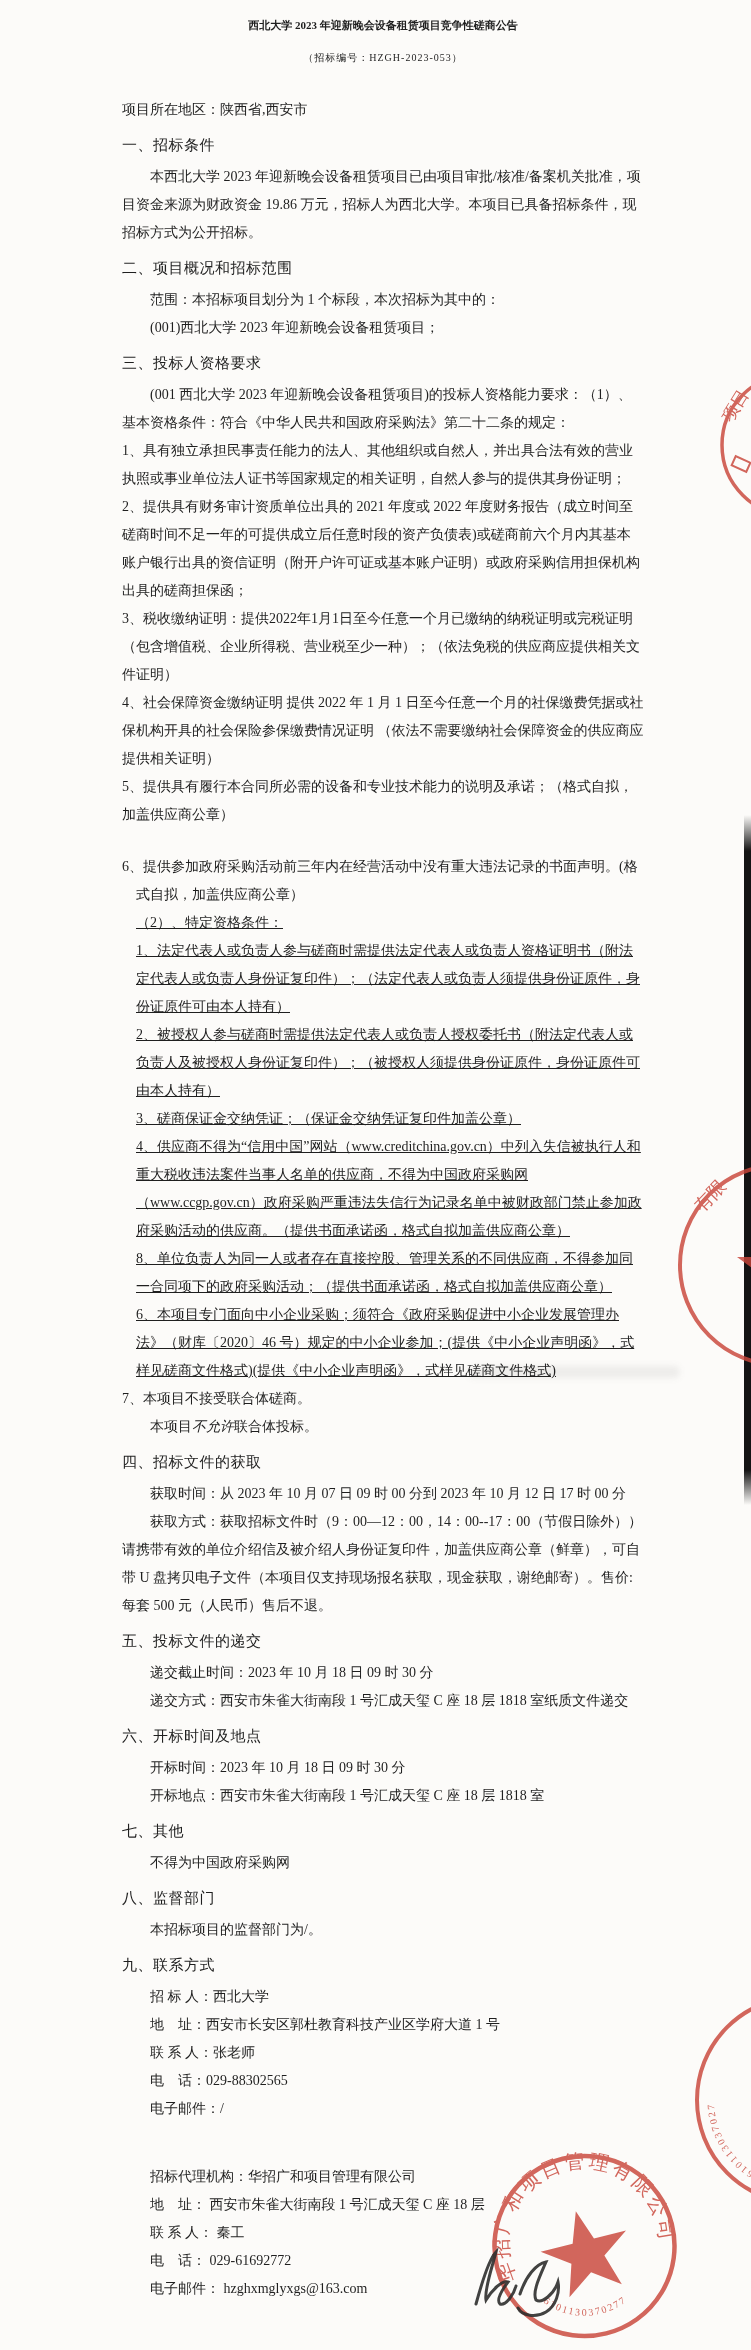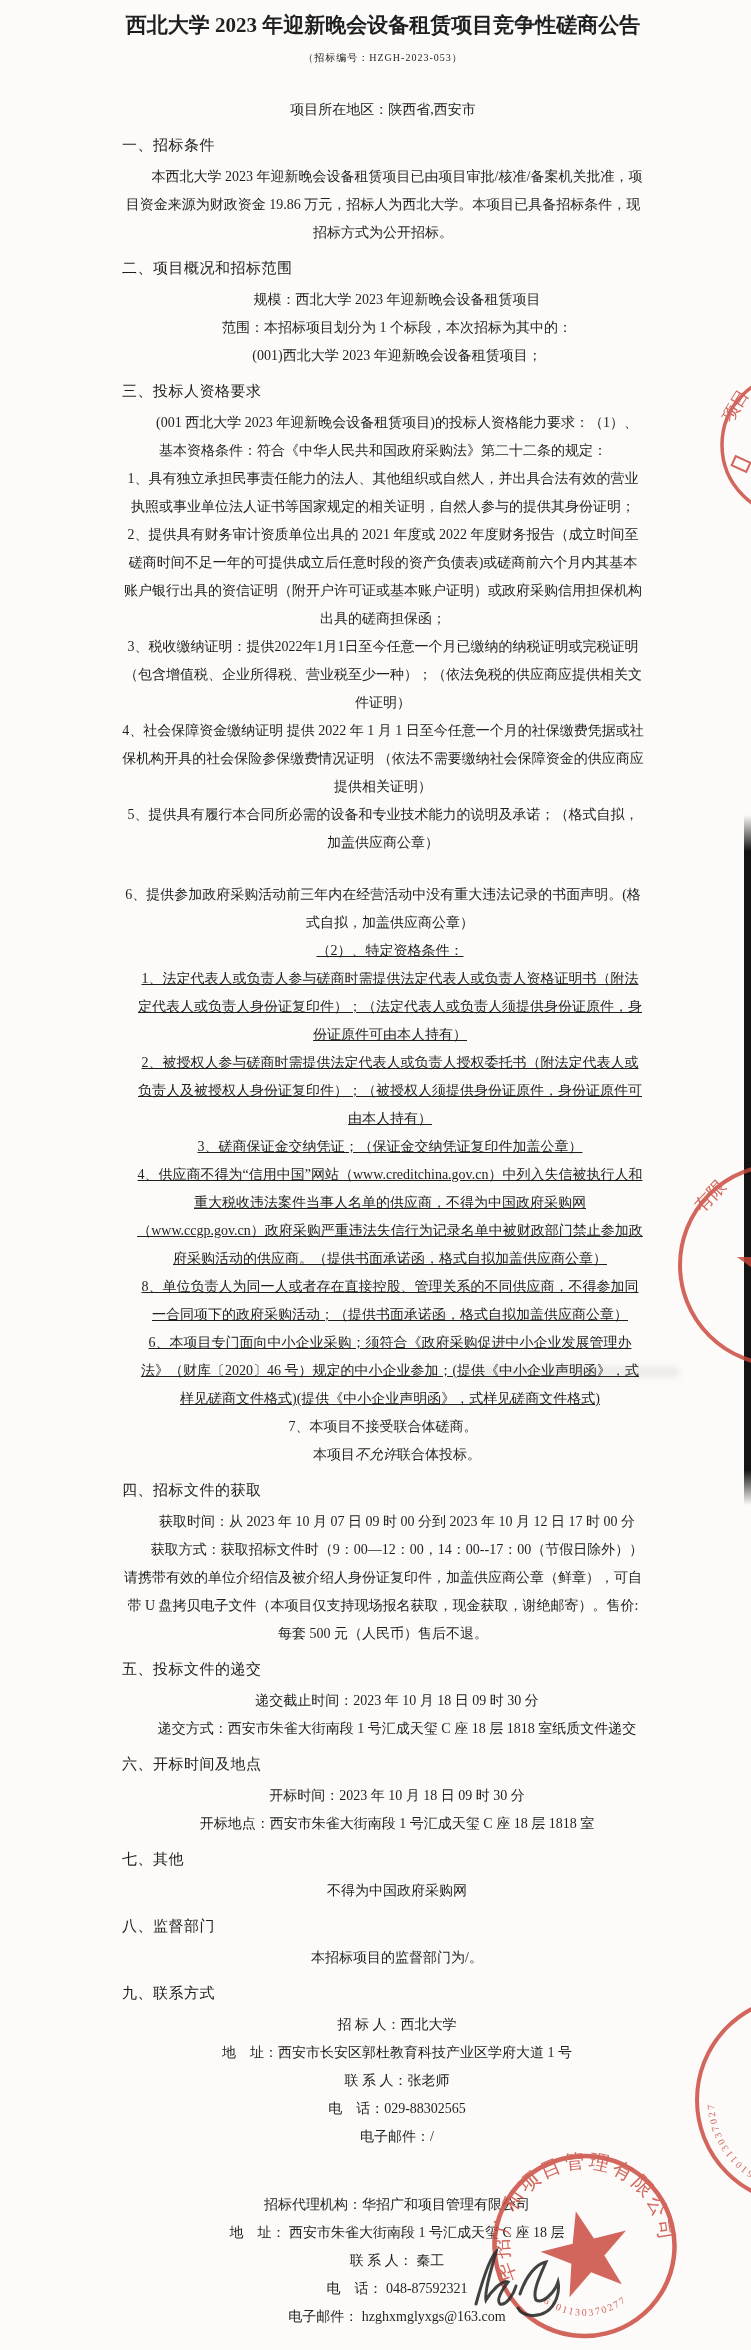--- a/index.html
+++ b/index.html
@@ -6,25 +6,25 @@
   .page{
     position:relative; width:751px; height:2350px; margin:0 auto;
     background:#fcfbf9; overflow:hidden;
     font-family:"Liberation Serif","DejaVu Serif",serif;
     color:#1f1f1f;
   }
   .content{
     position:absolute; left:122px; top:6px; width:522px;
     font-size:14px; line-height:28px;
   }
-  .doc-title{ text-align:center; font-size:21px; font-weight:bold; line-height:30px; margin-top:4px;}
+  .doc-title{ text-align:center; font-size:11px; font-weight:bold; line-height:30px; margin-top:4px;}
   .doc-subtitle{ text-align:center; font-size:10px; line-height:28px; margin-top:4px; letter-spacing:1px;}
   .region{ margin-top:24px; }
   h2.sec{ font-size:15px; font-weight:normal; margin:6px 0 3px 0; line-height:30px; letter-spacing:.5px;}
-  p{ margin:0;text-align:center; }
+  p{ margin:0; }
   .indent2{ text-indent:2em; }
   .sub{ padding-left:14px;text-decoration:underline; }
   .hang{ padding-left:14px; text-indent:-14px;margin-top:24px; }
   .pre{ white-space:pre-wrap; }
   .ital{ font-style:italic; }
   .agency-block{ margin-top:40px; }
   
   .edge-strip{
     position:absolute; left:744px; top:815px; width:7px; height:690px;
     background:linear-gradient(to bottom, rgba(10,10,10,0) 0px, #141414 36px, #141414 655px, rgba(10,10,10,0) 690px);
@@ -46,21 +46,20 @@
 
     <div class="doc-title">西北大学 2023 年迎新晚会设备租赁项目竞争性磋商公告</div>
     <div class="doc-subtitle">（招标编号：HZGH-2023-053）</div>
 
     <p class="region">项目所在地区：陕西省,西安市</p>
 
     <h2 class="sec">一、招标条件</h2>
     <p class="indent2">本西北大学 2023 年迎新晚会设备租赁项目已由项目审批/核准/备案机关批准，项目资金来源为财政资金 19.86 万元，招标人为西北大学。本项目已具备招标条件，现招标方式为公开招标。</p>
 
     <h2 class="sec">二、项目概况和招标范围</h2>
-    <p class="indent2">规模：西北大学 2023 年迎新晚会设备租赁项目</p>
     <p class="indent2">范围：本招标项目划分为 1 个标段，本次招标为其中的：</p>
     <p class="indent2">(001)西北大学 2023 年迎新晚会设备租赁项目；</p>
 
     <h2 class="sec">三、投标人资格要求</h2>
     <p class="indent2">(001 西北大学 2023 年迎新晚会设备租赁项目)的投标人资格能力要求：（1）、基本资格条件：符合《中华人民共和国政府采购法》第二十二条的规定：</p>
     <p>1、具有独立承担民事责任能力的法人、其他组织或自然人，并出具合法有效的营业执照或事业单位法人证书等国家规定的相关证明，自然人参与的提供其身份证明；</p>
     <p>2、提供具有财务审计资质单位出具的 2021 年度或 2022 年度财务报告（成立时间至磋商时间不足一年的可提供成立后任意时段的资产负债表)或磋商前六个月内其基本账户银行出具的资信证明（附开户许可证或基本账户证明）或政府采购信用担保机构出具的磋商担保函；</p>
     <p>3、税收缴纳证明：提供2022年1月1日至今任意一个月已缴纳的纳税证明或完税证明（包含增值税、企业所得税、营业税至少一种）；（依法免税的供应商应提供相关文件证明）</p>
     <p>4、社会保障资金缴纳证明 提供 2022 年 1 月 1 日至今任意一个月的社保缴费凭据或社保机构开具的社会保险参保缴费情况证明 （依法不需要缴纳社会保障资金的供应商应提供相关证明）</p>
     <p>5、提供具有履行本合同所必需的设备和专业技术能力的说明及承诺；（格式自拟，加盖供应商公章）</p>
@@ -98,21 +97,21 @@
       <p class="indent2 pre">招 标 人：西北大学</p>
       <p class="indent2 pre">地    址：西安市长安区郭杜教育科技产业区学府大道 1 号</p>
       <p class="indent2 pre">联 系 人：张老师</p>
       <p class="indent2 pre">电    话：029-88302565</p>
       <p class="indent2 pre">电子邮件：/</p>
     </div>
     <div class="agency-block">
       <p class="indent2 pre">招标代理机构：华招广和项目管理有限公司</p>
       <p class="indent2 pre">地    址： 西安市朱雀大街南段 1 号汇成天玺 C 座 18 层</p>
       <p class="indent2 pre">联 系 人： 秦工</p>
-      <p class="indent2 pre">电    话： 048-87592321</p>
+      <p class="indent2 pre">电    话： 029-61692772</p>
       <p class="indent2 pre">电子邮件： hzghxmglyxgs@163.com</p>
     </div>
 
   </div>
 
   <div class="edge-strip"></div>
   <div class="smudge"></div>
 
   <div class="stamp" style="left:703px; top:363px;">
     <svg width="180" height="170" viewBox="0 0 180 170">

